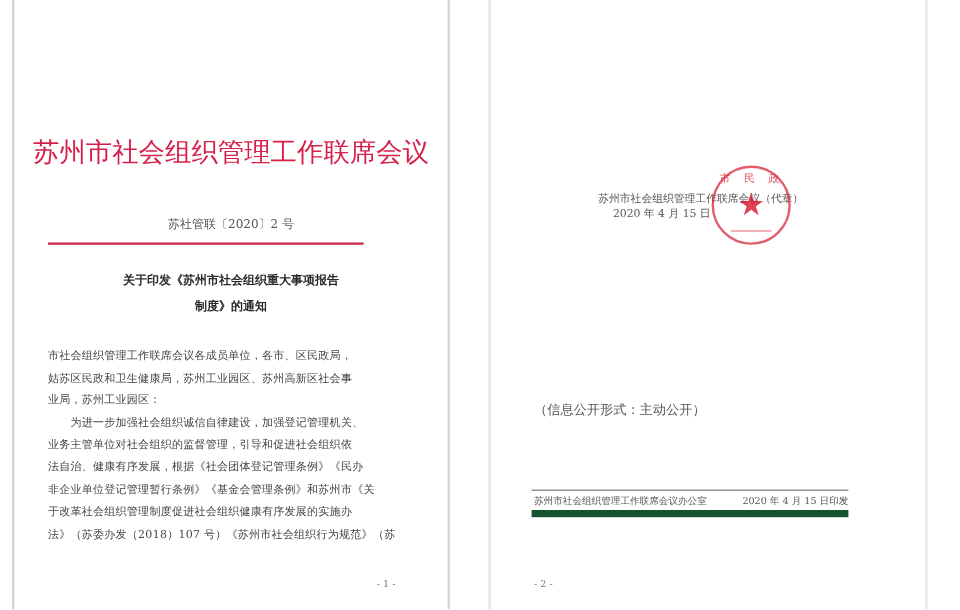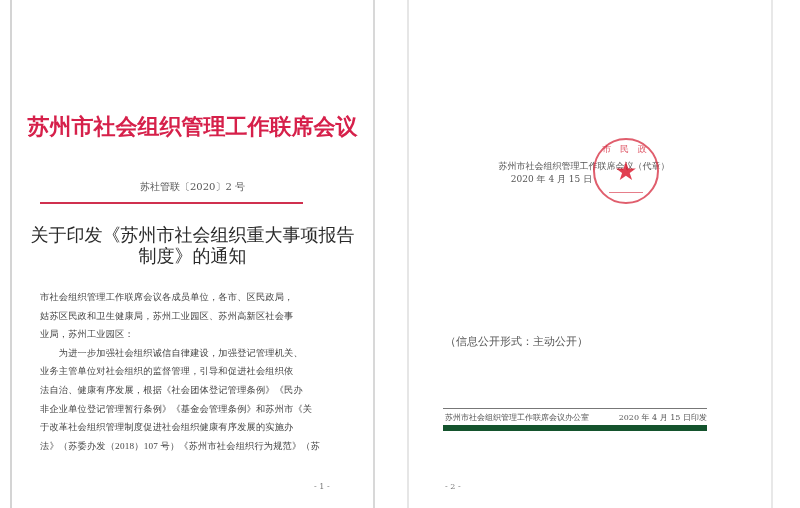--- a/index.html
+++ b/index.html
@@ -36,21 +36,21 @@
       border-right: 2px solid #e8e8e8;
     }
     .red-head {
       position: absolute;
       top: 112px;
       left: 0;
       width: 100%;
       text-align: center;
       color: #d6204a;
       font-family: "DejaVu Serif", "Liberation Serif", serif;
-      font-weight: bold;
+      font-weight: normal;
       font-size: 22px;
       letter-spacing: 0px;
       white-space: nowrap;
     }
     .doc-number {
       position: absolute;
       top: 180px;
       left: 0;
       width: 100%;
       text-align: center;
@@ -65,42 +65,41 @@
       width: 263px;
       height: 2px;
       background: #d0304f;
     }
     .title {
       position: absolute;
       top: 224px;
       left: 0;
       width: 100%;
       text-align: center;
-      font-size: 18px;
-      font-weight: normal;
+      font-size: 10px;
+      font-weight: bold;
       color: #2a2a2a;
       line-height: 21px;
     }
     .title .line {
       display: block;
       white-space: nowrap;
     }
     .body-text {
       position: absolute;
       left: 28px;
       width: 290px;
       font-size: 9.2px;
       color: #444;
       line-height: 18.6px;
       letter-spacing: 0.2px;
     }
     .body-text .line {
       display: block;
       white-space: nowrap;
-      font-family: Liberation Serif, serif;
     }
     .body-p1 { top: 288px; }
     .page-num {
       position: absolute;
       font-size: 8px;
       color: #777;
       white-space: nowrap;
     }
     .page-1 .page-num { top: 482px; left: 302px; }
     .page-2 .page-num { top: 482px; left: 36px; }
@@ -153,20 +152,21 @@
     }
     .seal-text {
       position: absolute;
       top: 3px;
       left: 0;
       width: 100%;
       text-align: center;
       font-size: 9px;
       color: rgba(214, 40, 60, 0.8);
       letter-spacing: 3px;
+      font-family: Liberation Mono, monospace;
     }
     .seal-bottom {
       position: absolute;
       bottom: 9px;
       left: 14px;
       width: 34px;
       height: 1px;
       background: rgba(214, 40, 60, 0.6);
     }
 

